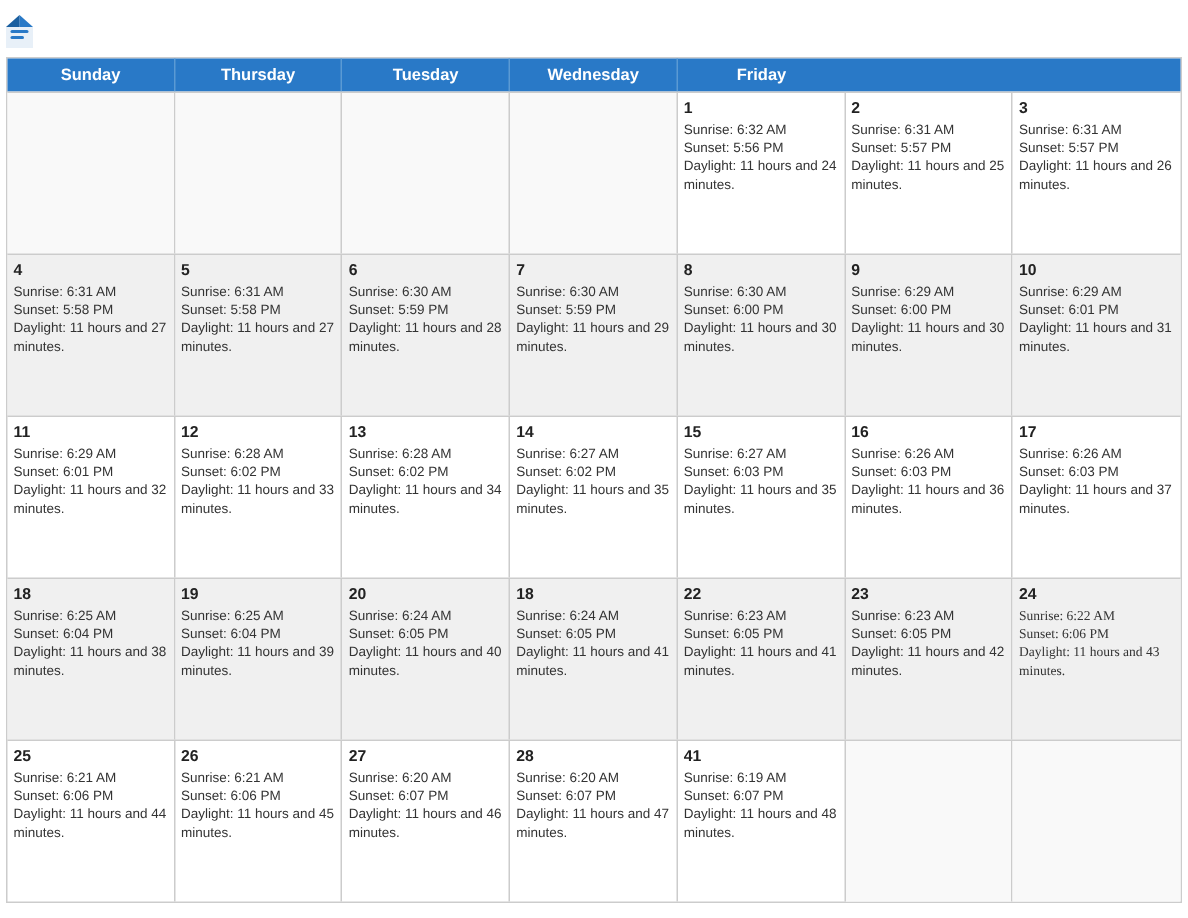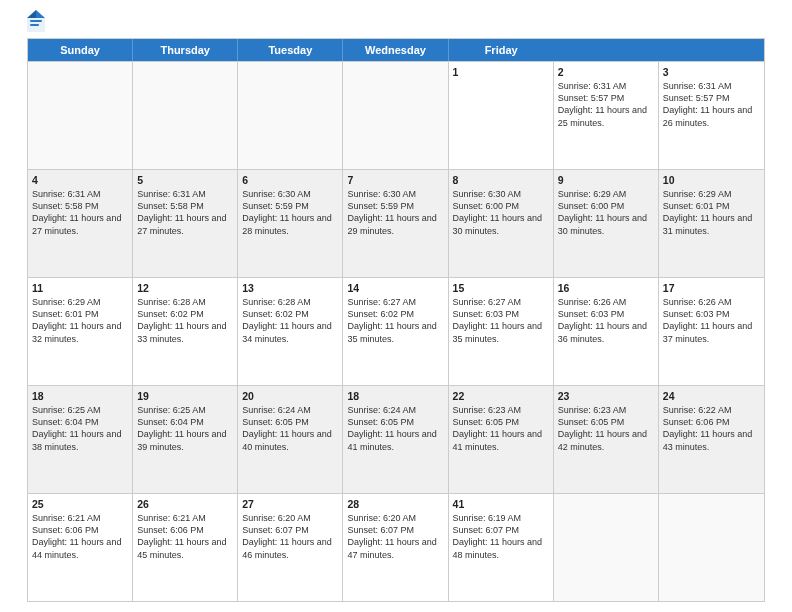--- a/index.html
+++ b/index.html
@@ -6,21 +6,21 @@
     body {
       font-family: Arial, sans-serif;
       background: #fff;
       width: 792px;
       height: 612px;
       overflow: hidden;
     }
     .page {
       width: 792px;
       height: 612px;
-      padding: 10px 27px;
+      padding: 10px 4px;
       display: flex;
       flex-direction: column;
     }
     .header {
       display: flex;
       justify-content: space-between;
       align-items: flex-start;
       margin-bottom: 6px;
     }
     .logo {
@@ -140,20 +140,23 @@
         <div class="cal-header-cell">Friday</div>
       </div>
     <div class="cal-body">
     <div class="cal-row">
           <div class="cal-cell cell-empty"></div>
           <div class="cal-cell cell-empty"></div>
           <div class="cal-cell cell-empty"></div>
           <div class="cal-cell cell-empty"></div>
           <div class="cal-cell">
             <div class="cell-num">1</div>
+            <div class="cell-info" style="white-space: pre-line;">Sunrise: 6:32 AM
+Sunset: 5:56 PM
+Daylight: 11 hours and 24 minutes.</div>
           </div>
           <div class="cal-cell">
             <div class="cell-num">2</div>
             <div class="cell-info" style="white-space: pre-line;">Sunrise: 6:31 AM
 Sunset: 5:57 PM
 Daylight: 11 hours and 25 minutes.</div>
           </div>
           <div class="cal-cell">
             <div class="cell-num">3</div>
             <div class="cell-info" style="white-space: pre-line;">Sunrise: 6:31 AM
@@ -281,21 +284,21 @@
 Daylight: 11 hours and 41 minutes.</div>
           </div>
           <div class="cal-cell shaded">
             <div class="cell-num">23</div>
             <div class="cell-info" style="white-space: pre-line;">Sunrise: 6:23 AM
 Sunset: 6:05 PM
 Daylight: 11 hours and 42 minutes.</div>
           </div>
           <div class="cal-cell shaded">
             <div class="cell-num">24</div>
-            <div class="cell-info" style="white-space: pre-line;">Sunrise: 6:22 AM
+            <div class="cell-info" style="white-space: pre-line; font-family: Liberation Serif, serif;">Sunrise: 6:22 AM
 Sunset: 6:06 PM
 Daylight: 11 hours and 43 minutes.</div>
           </div>
         </div>
         <div class="cal-row">
           <div class="cal-cell">
             <div class="cell-num">25</div>
             <div class="cell-info" style="white-space: pre-line;">Sunrise: 6:21 AM
 Sunset: 6:06 PM
 Daylight: 11 hours and 44 minutes.</div>

